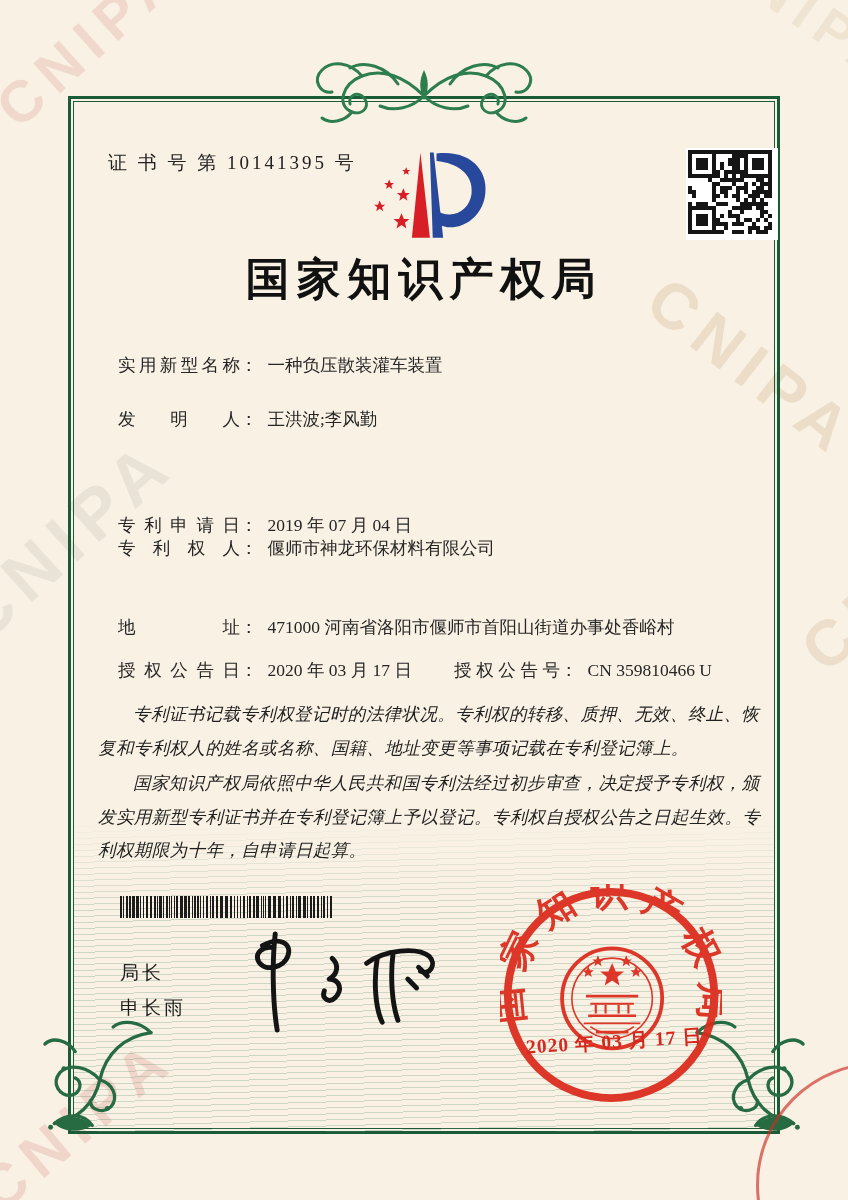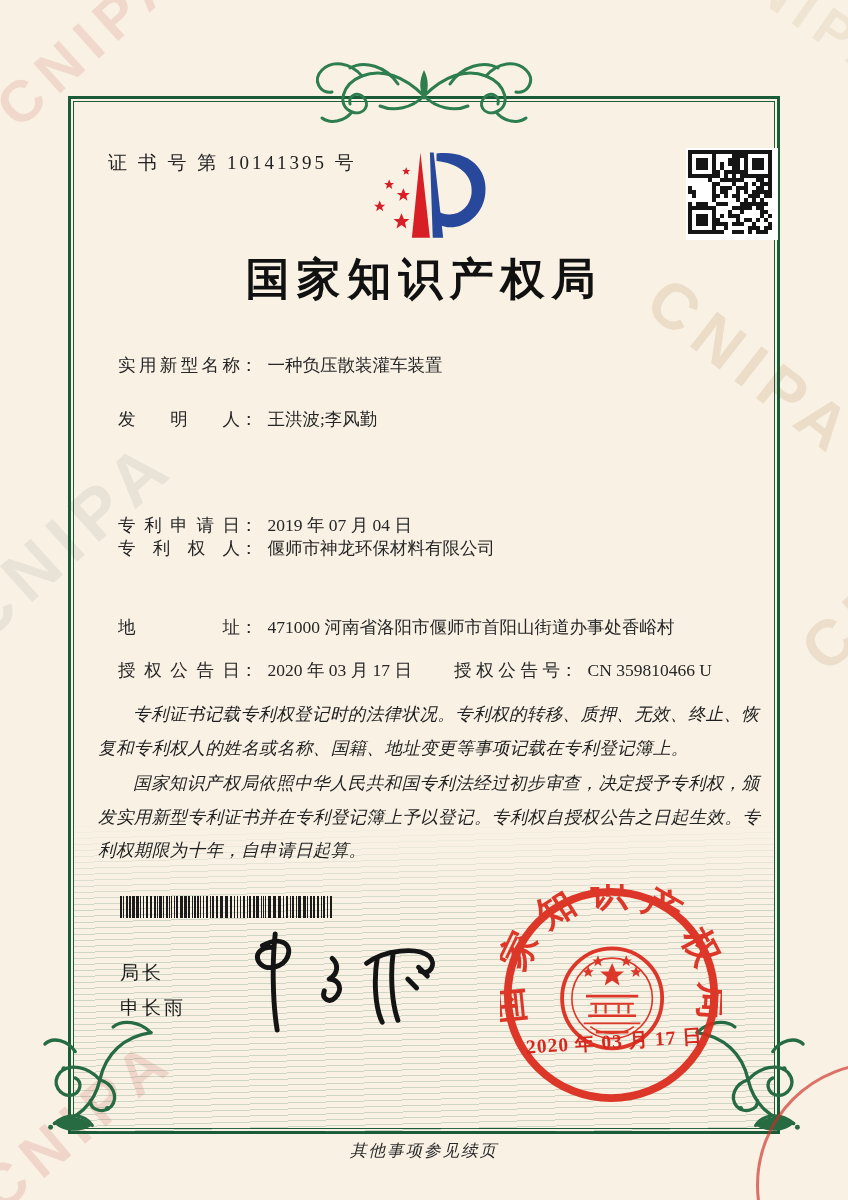--- a/index.html
+++ b/index.html
@@ -442,16 +442,15 @@
         <path d="M70,112 v16 M88,112 v16 M112,112 v16 M130,112 v16" stroke-width="4"></path>
         <path d="M56,132 h88" stroke-width="5"></path>
         <path d="M48,146 h104" stroke-width="3"></path>
         <path d="M70,162 h60" stroke-width="5"></path>
         <path d="M60,152 C80,168 120,168 140,152" stroke-width="3"></path>
       </g>
     </g>
   </svg>
   <div class="seal-date">2020 年 03 月 17 日</div>
 
-  <div class="cont-note">其他事项参见续页</div>
   <div class="red-arc"></div>
 
 </div>
 
 </body></html>

